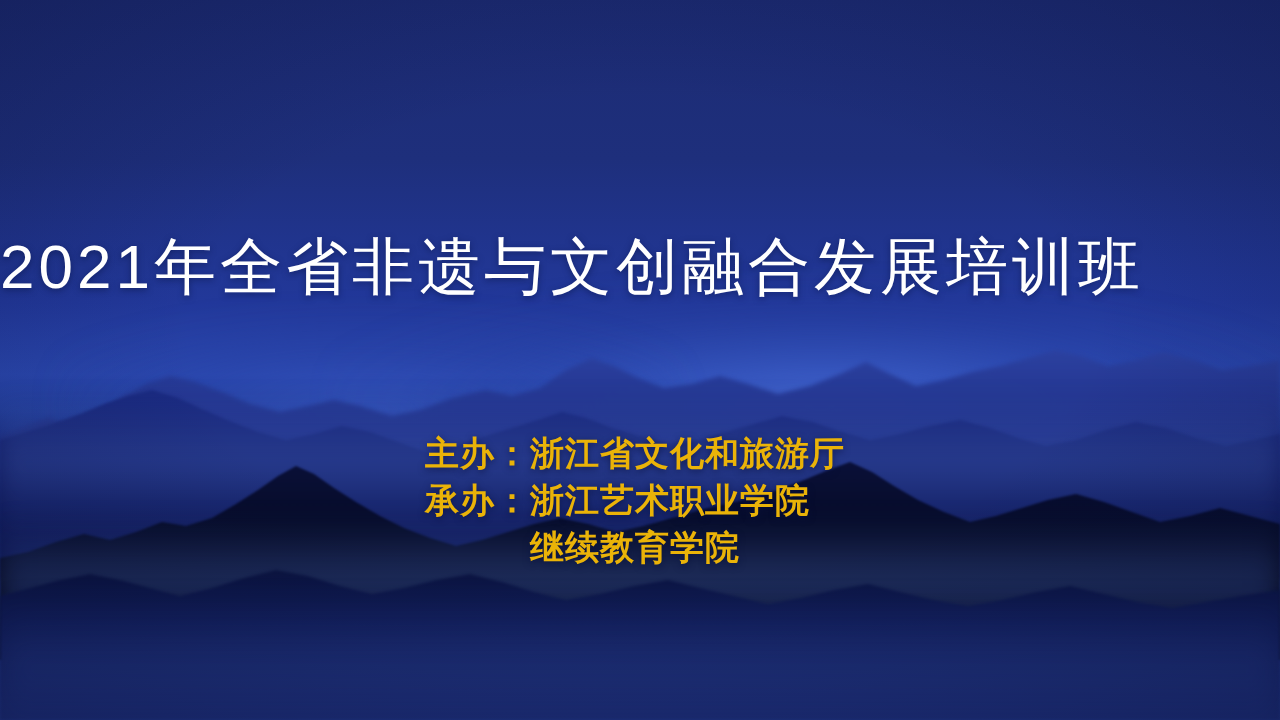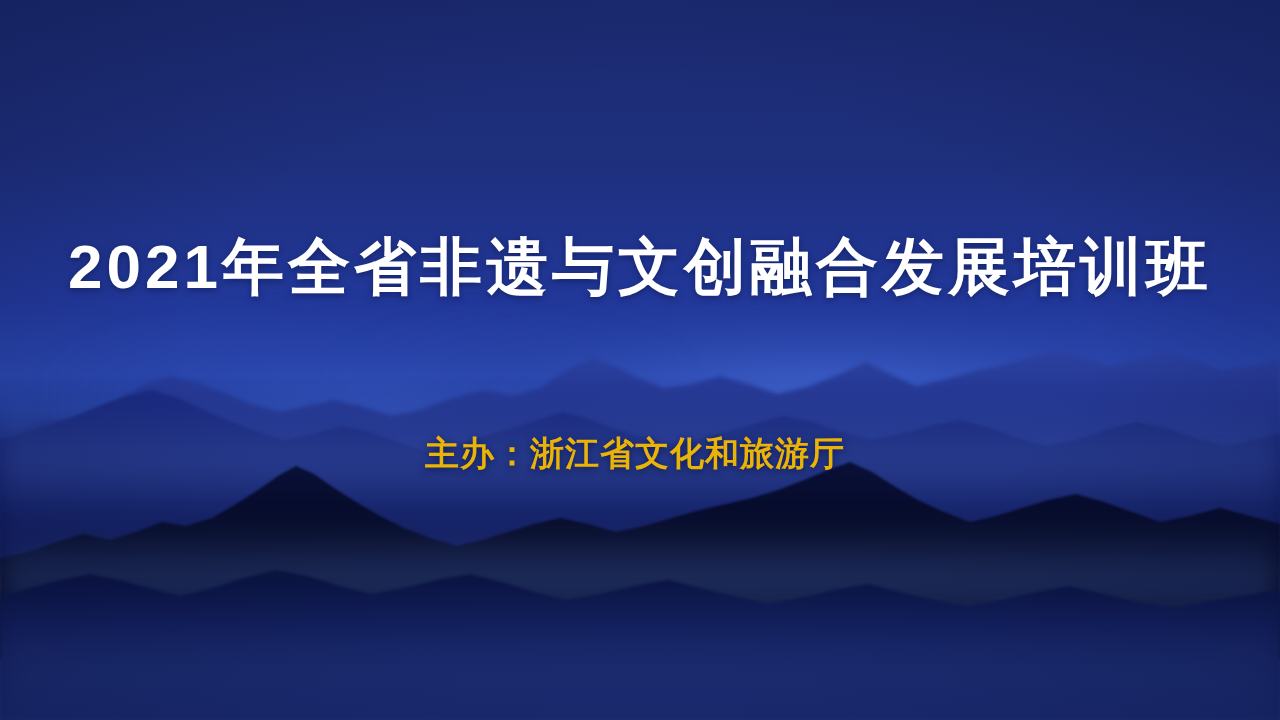--- a/index.html
+++ b/index.html
@@ -87,25 +87,25 @@
   }
   
   .vignette{
     position:absolute;inset:0;
     background:radial-gradient(ellipse 78% 72% at 50% 46%,
        rgba(0,0,0,0) 45%, rgba(4,8,40,.30) 100%);
   }
 
   
   .title{
-    position:absolute;left:0;top:228px;width:1280px;
+    position:absolute;left:0;top:228px;width:1042px;
     text-align:center;
     color:#ffffff;
     font-size:62px;
-    font-weight:bold;
+    font-weight:normal;
     letter-spacing:4px;
     line-height:78px;
     white-space:nowrap;
     text-shadow:0 2px 6px rgba(10,20,70,.55);
   }
   .subtitle-block{
     position:absolute;left:425px;top:430px;width:560px;
     color:#eab308;
     font-size:34px;
     font-weight:bold;
@@ -211,15 +211,17 @@
     </svg>
   </div>
 
   <div class="mist mist-c"></div>
   <div class="vignette"></div>
 
   <div class="title">2021年全省非遗与文创融合发展培训班</div>
 
   <div class="subtitle-block">
     <span class="sub-line">主办：浙江省文化和旅游厅</span>
+    <span class="sub-line">承办：浙江艺术职业学院</span>
+    <span class="sub-line indent">继续教育学院</span>
   </div>
 
 </div>
 
 </body></html>

